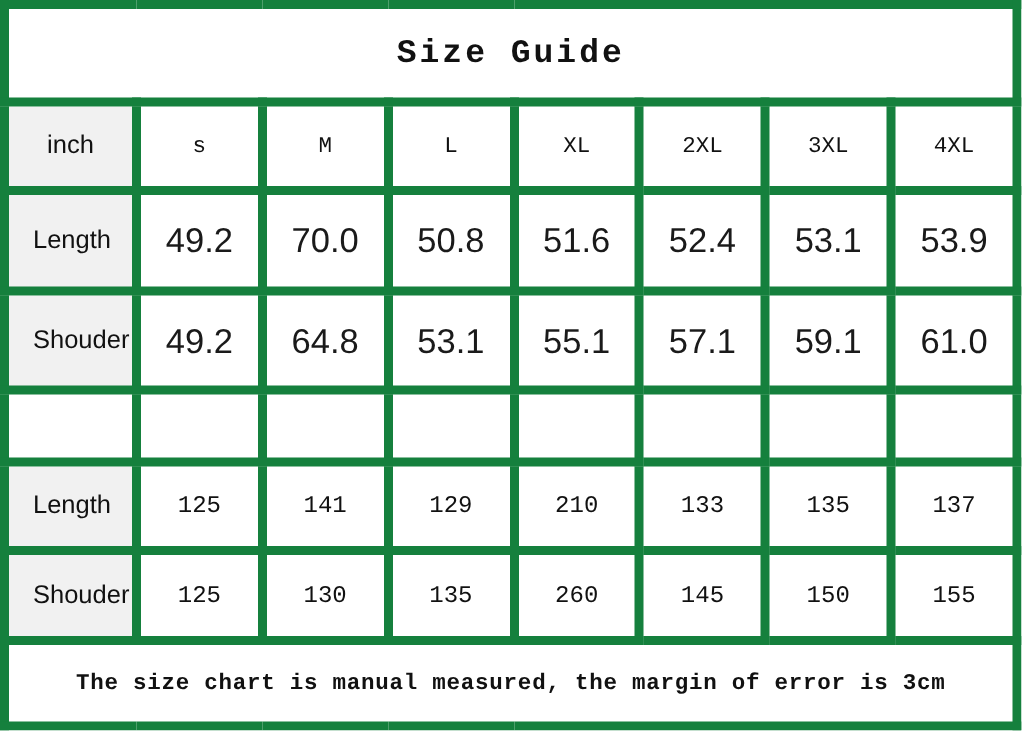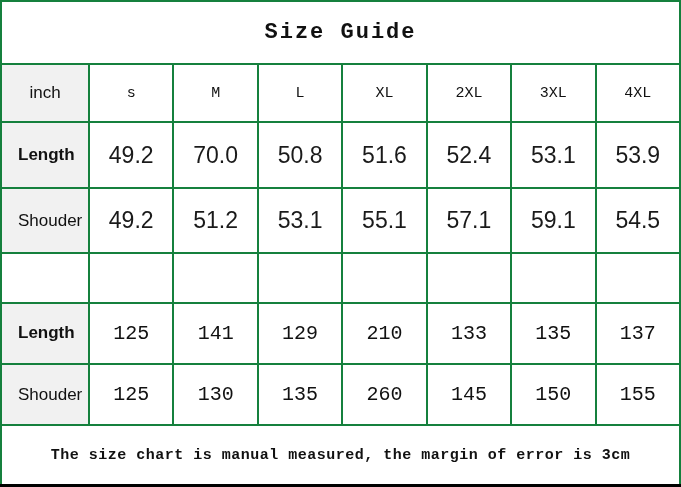--- a/index.html
+++ b/index.html
@@ -16,47 +16,47 @@
   }
   table.size-guide {
     width: 681px;
     height: 487px;
     border-collapse: collapse;
     table-layout: fixed;
     border: 2px solid #000000;
     border-bottom-width: 3px;
   }
   td, th {
-    border: 2px solid #15803d;
+    border: 6px solid #15803d;
     text-align: center;
     vertical-align: middle;
     padding: 16px;
     overflow: hidden;
     font-weight: normal;
   }
   col.label-col { width: 88px; }
   .title-cell {
     font-family: "Liberation Mono", "DejaVu Sans Mono", monospace;
     font-weight: bold;
     font-size: 22px;
     letter-spacing: 2px;
   }
   .label-cell {
     background: #f1f1f1;
     font-size: 17px;
   }
-  .label-bold { font-weight: bold; }
+  .label-bold { font-weight: normal; }
   .size-cell {
     font-family: "Liberation Mono", "DejaVu Sans Mono", monospace;
     font-size: 15px;
   }
   .num-sans { font-size: 23px; color: #1a1a1a; }
   .num-mono {
     font-family: "Liberation Mono", "DejaVu Sans Mono", monospace;
-    font-size: 20px;
+    font-size: 16px;
   }
   .footer-cell {
     font-family: "Liberation Mono", "DejaVu Sans Mono", monospace;
     font-weight: bold;
     font-size: 15px;
     letter-spacing: 0.5px;
   }
 </style>
 </head>
 <body>
@@ -96,26 +96,26 @@
     <td class="num-sans">50.8</td>
     <td class="num-sans">51.6</td>
     <td class="num-sans">52.4</td>
     <td class="num-sans">53.1</td>
     <td class="num-sans">53.9</td>
   </tr>
 
   <tr style="height:58px;">
     <td class="label-cell">Shouder</td>
     <td class="num-sans">49.2</td>
-    <td class="num-sans">51.2</td>
+    <td class="num-sans">64.8</td>
     <td class="num-sans">53.1</td>
     <td class="num-sans">55.1</td>
     <td class="num-sans">57.1</td>
     <td class="num-sans">59.1</td>
-    <td class="num-sans">54.5</td>
+    <td class="num-sans">61.0</td>
   </tr>
 
   <tr style="height:46px;">
     <td></td>
     <td></td>
     <td></td>
     <td></td>
     <td></td>
     <td></td>
     <td></td>

